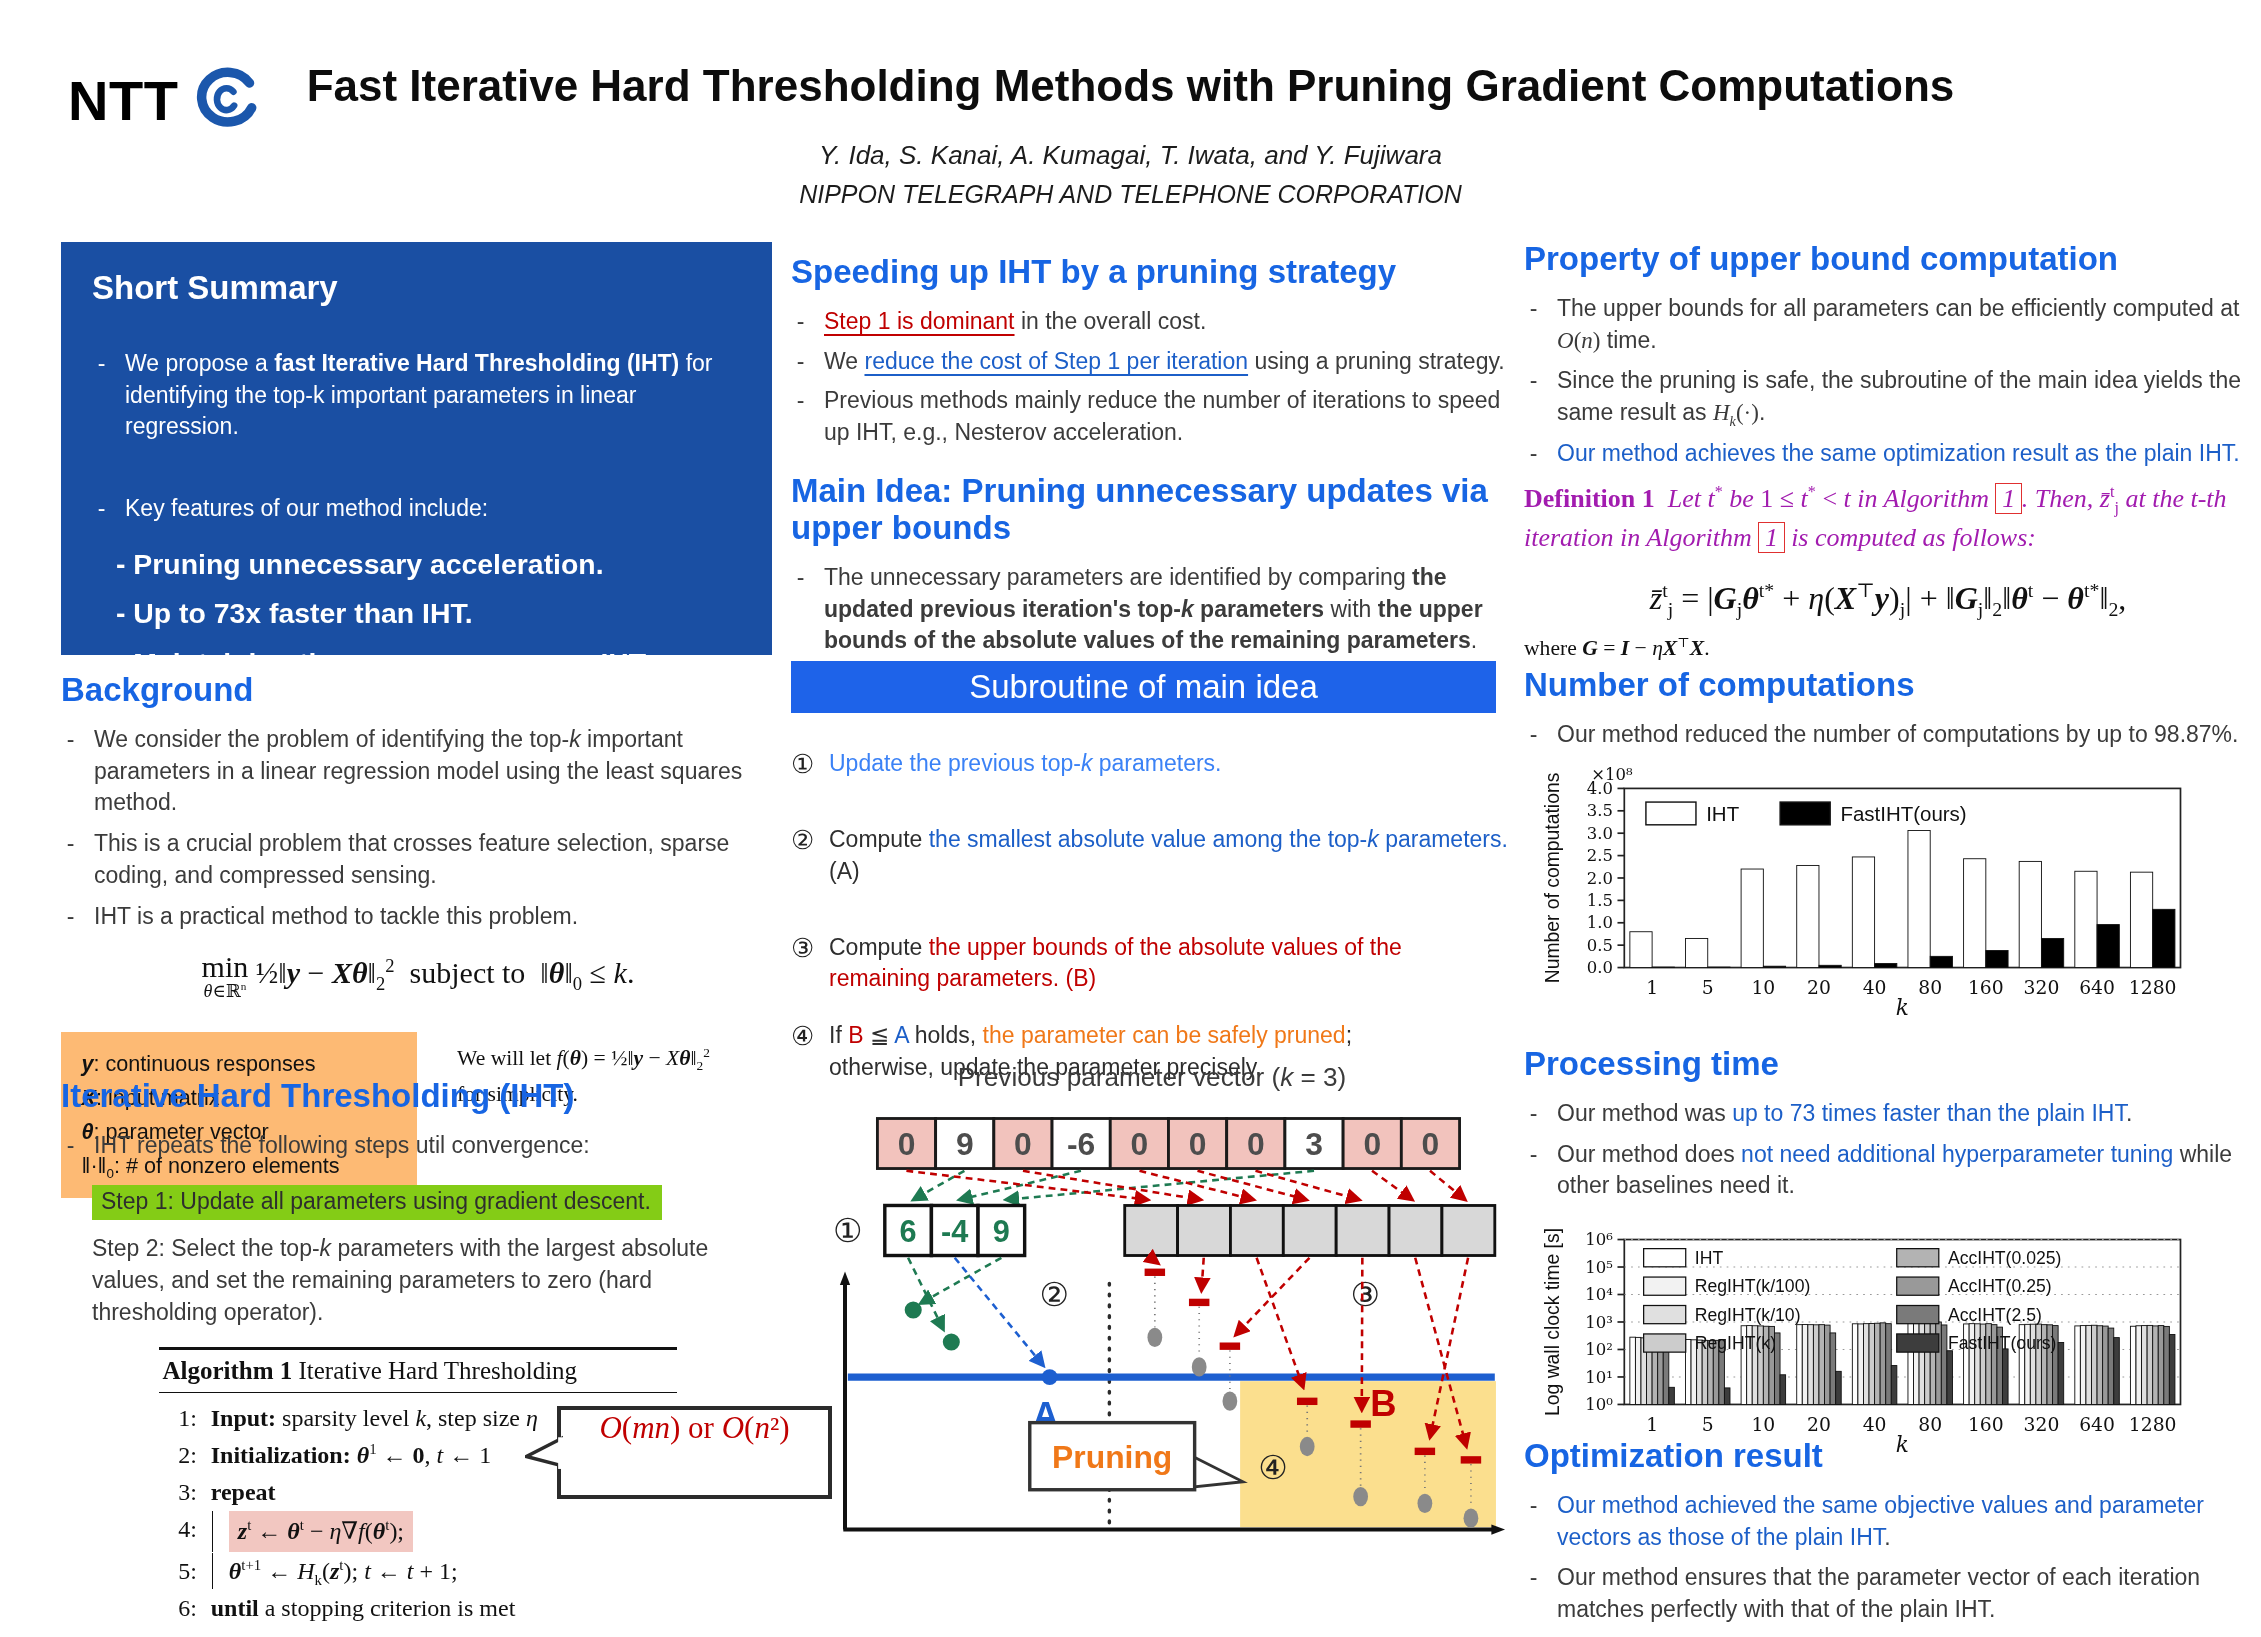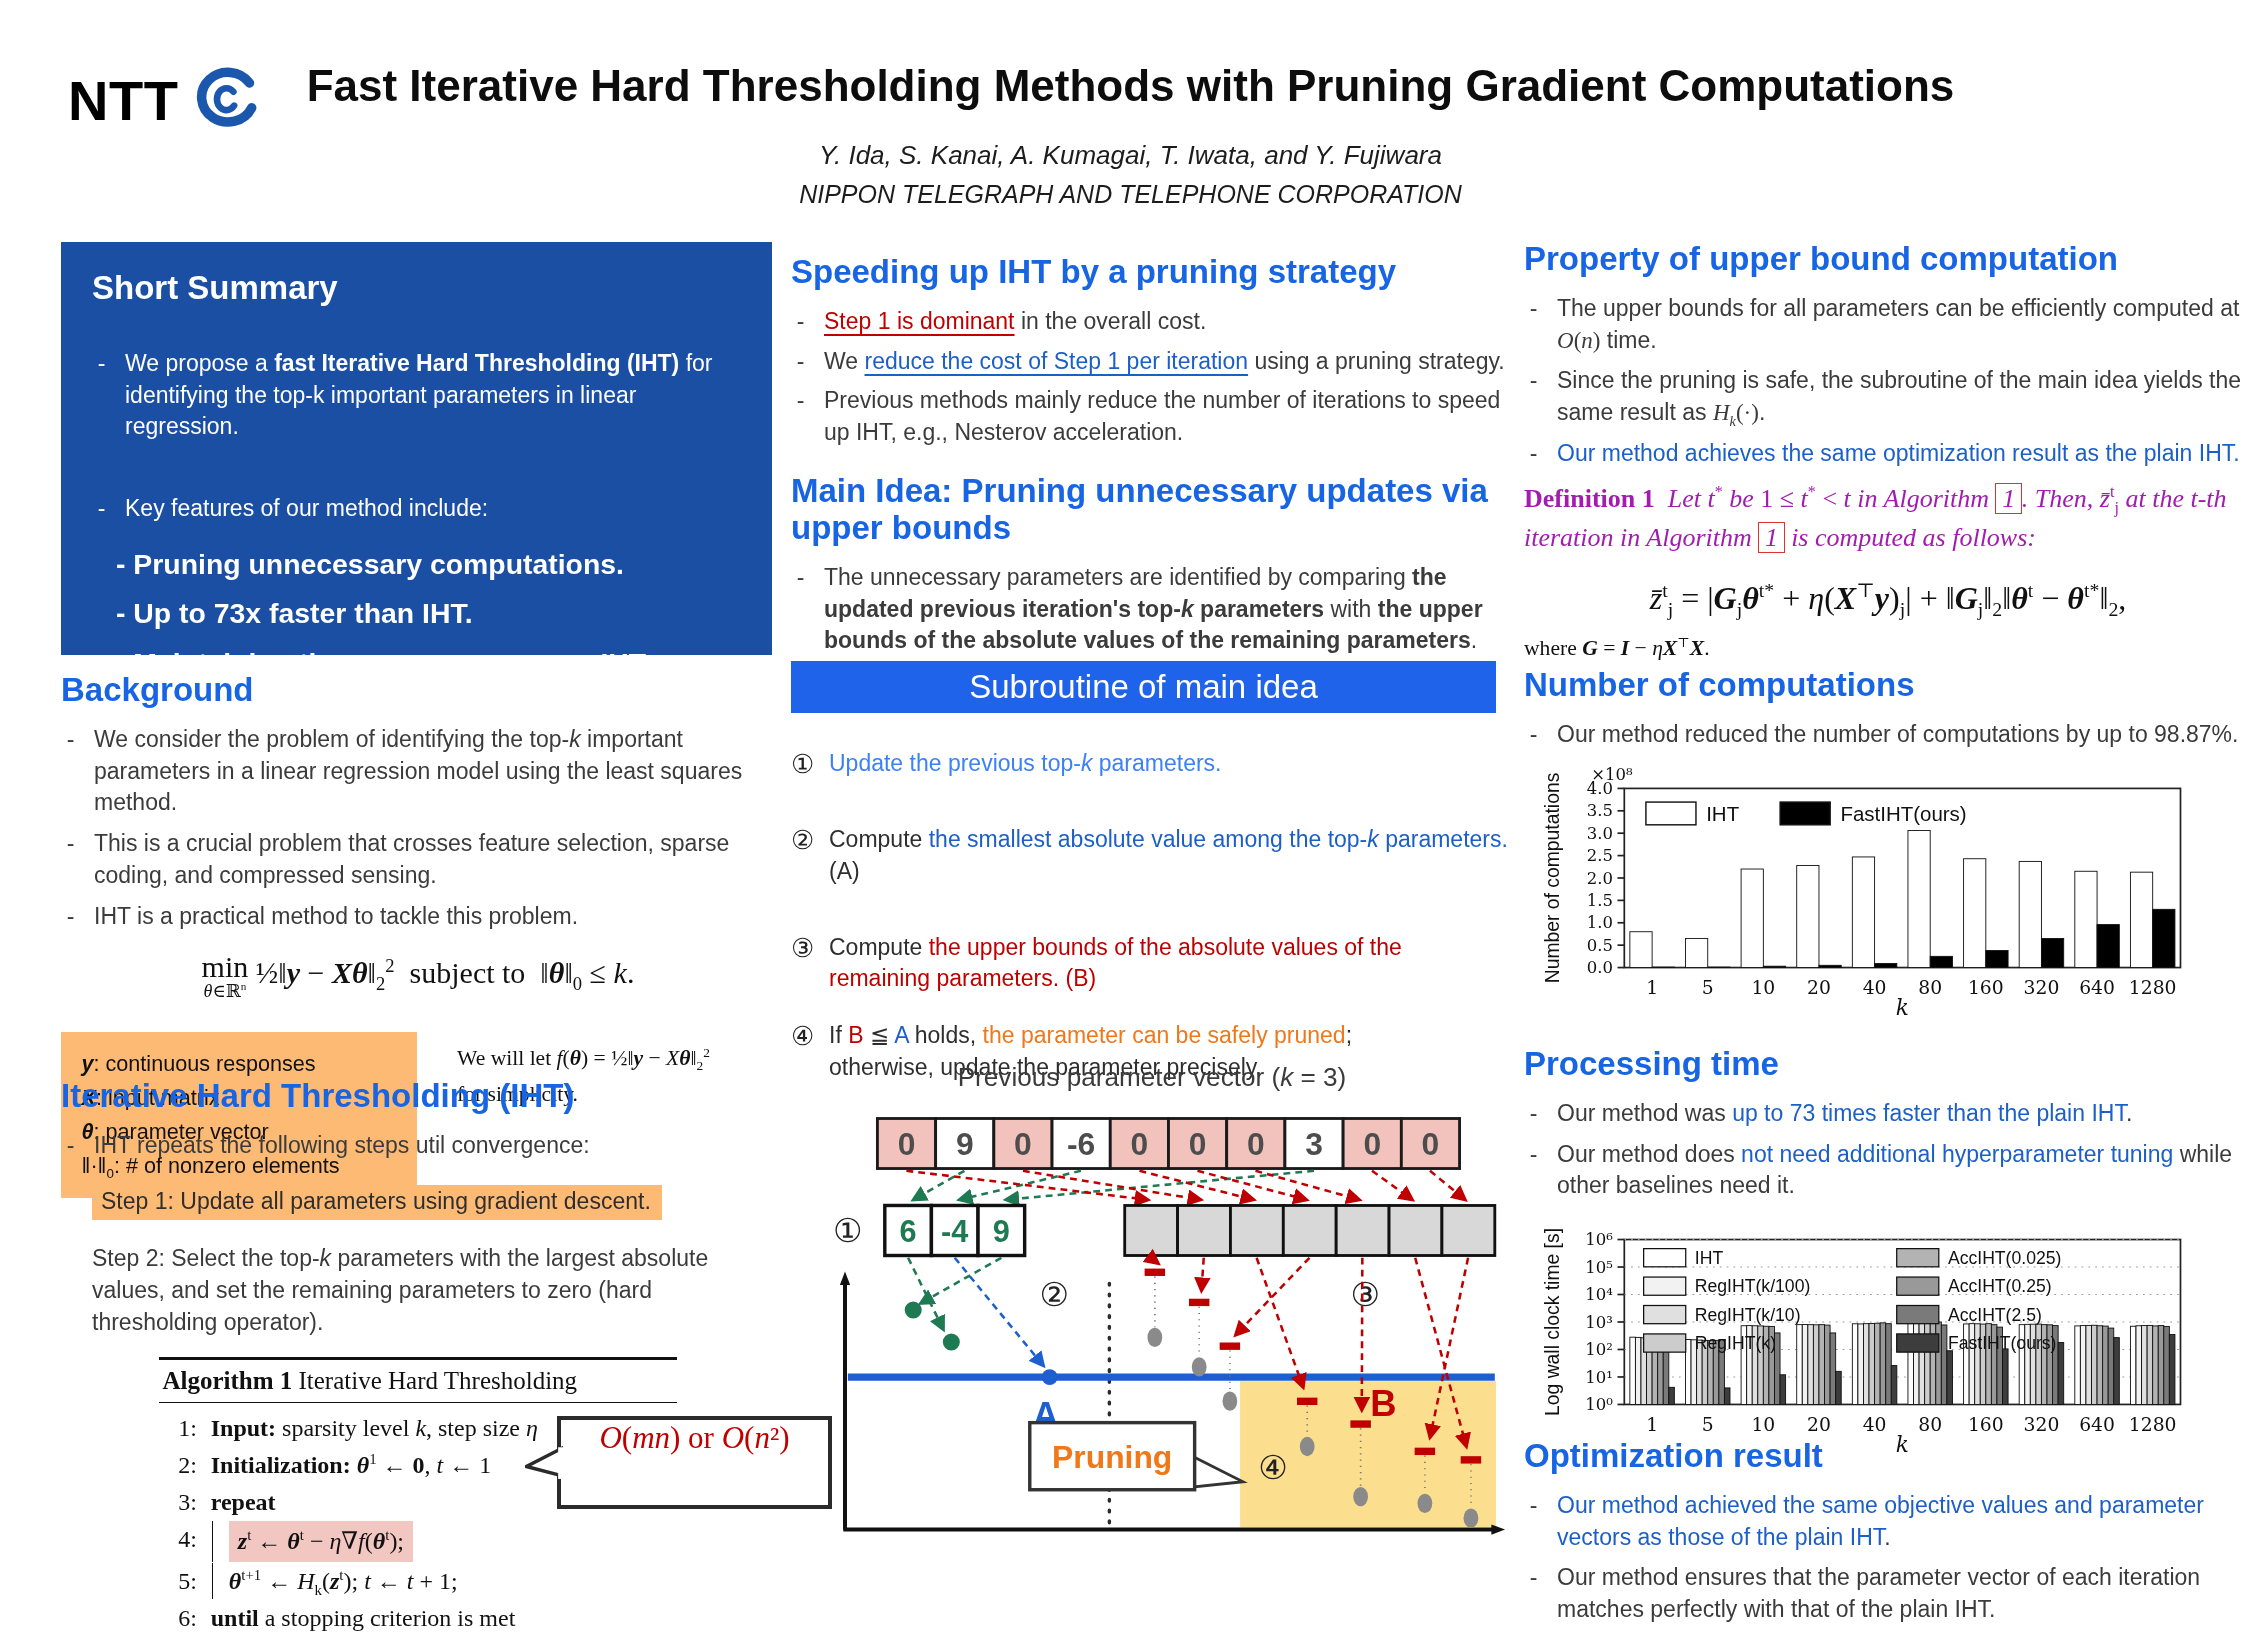--- a/index.html
+++ b/index.html
@@ -36,21 +36,21 @@
   .mstack{display:inline-block;text-align:center;vertical-align:middle;}
   .mstack .mtop{display:block;line-height:1;}
   .mstack .msub{display:block;font-size:60%;line-height:1;}
   #notationrow{display:flex;margin-top:32px;align-items:flex-start;}
   #notationbox{background:#fdba74;padding:15px 20.5px;font-family:Liberation Sans, sans-serif;
                font-size:21.6px;line-height:1.58;color:#111;width:356px;box-sizing:border-box;}
   #sidenote{margin-left:40px;font-family:"Liberation Serif","DejaVu Serif",serif;font-size:21.6px;
             line-height:1.7;color:#111;padding-top:8px;}
   
   #iht{left:61px;top:1078px;width:714px;}
-  .steppink{display:inline-block;background:#fdba74;padding:3.4px 11.4px 4.5px 9px;font-size:23px;color:#2e2e2e;margin-bottom:22px;}
+  .steppink{display:inline-block;background:#84cc16;padding:3.4px 11.4px 4.5px 9px;font-size:23px;color:#2e2e2e;margin-bottom:12px;}
   .step2{font-size:23px;line-height:1.4;margin-bottom:19.3px;color:#3b3b3b;}
   #algo{position:relative;margin-left:98px;width:518px;border-top:3.4px solid #111;border-bottom:2.8px solid #111;
         font-family:"Liberation Serif","DejaVu Serif",serif;color:#111;padding-bottom:16px;}
   #algo .cap{font-size:25px;padding:6.8px 2.3px 6.8px 3.4px;border-bottom:1.7px solid #111;margin-bottom:6.8px;}
   .algline{display:flex;font-size:24px;line-height:1.5;margin:1.1px 0;}
   .algline .n{width:38px;text-align:right;margin-right:11.4px;flex:none;}
   .algline .bd{padding-left:2.3px;}
   .algline.loop .bd{border-left:1.7px solid #111;padding-left:16px;margin-left:3.4px;}
   .hl{background:#F2C7C1;padding:2.3px 9px;display:inline-block;}
   #callout{position:absolute;left:398px;top:56px;width:267px;height:85px;background:#fff;border:4px solid #2b2b2b;
@@ -97,21 +97,21 @@
     </svg>
   </div>
   <div id="title" class="abs">Fast Iterative Hard Thresholding Methods with Pruning Gradient Computations</div>
   <div id="affil" class="abs">NIPPON TELEGRAPH AND TELEPHONE CORPORATION</div>
   <div id="authors" class="abs">Y. Ida, S. Kanai, A. Kumagai, T. Iwata, and Y. Fujiwara</div>
 
   <div id="summary" class="abs">
     <h2>Short Summary</h2>
     <div class="b b1">We propose a <b>fast Iterative Hard Thresholding (IHT)</b> for identifying the top-k important parameters in linear regression.</div>
     <div class="b b2">Key features of our method include:</div>
-    <div class="feat">- Pruning unnecessary computations.</div>
+    <div class="feat">- Pruning unnecessary acceleration.</div>
     <div class="feat">- Up to 73x faster than IHT.</div>
     <div class="feat">- Maintaining the same accuracy as IHT.</div>
     <div class="feat">- Requiring no additional hyperparameters.</div>
   </div>
 
   <div id="background" class="abs">
     <h2 class="sec">Background</h2>
     <div class="b">We consider the problem of identifying the top-<i>k</i> important parameters in a linear regression model using the least squares method.</div>
     <div class="b">This is a crucial problem that crosses feature selection, sparse coding, and compressed sensing.</div>
     <div class="b">IHT is a practical method to tackle this problem.</div>

